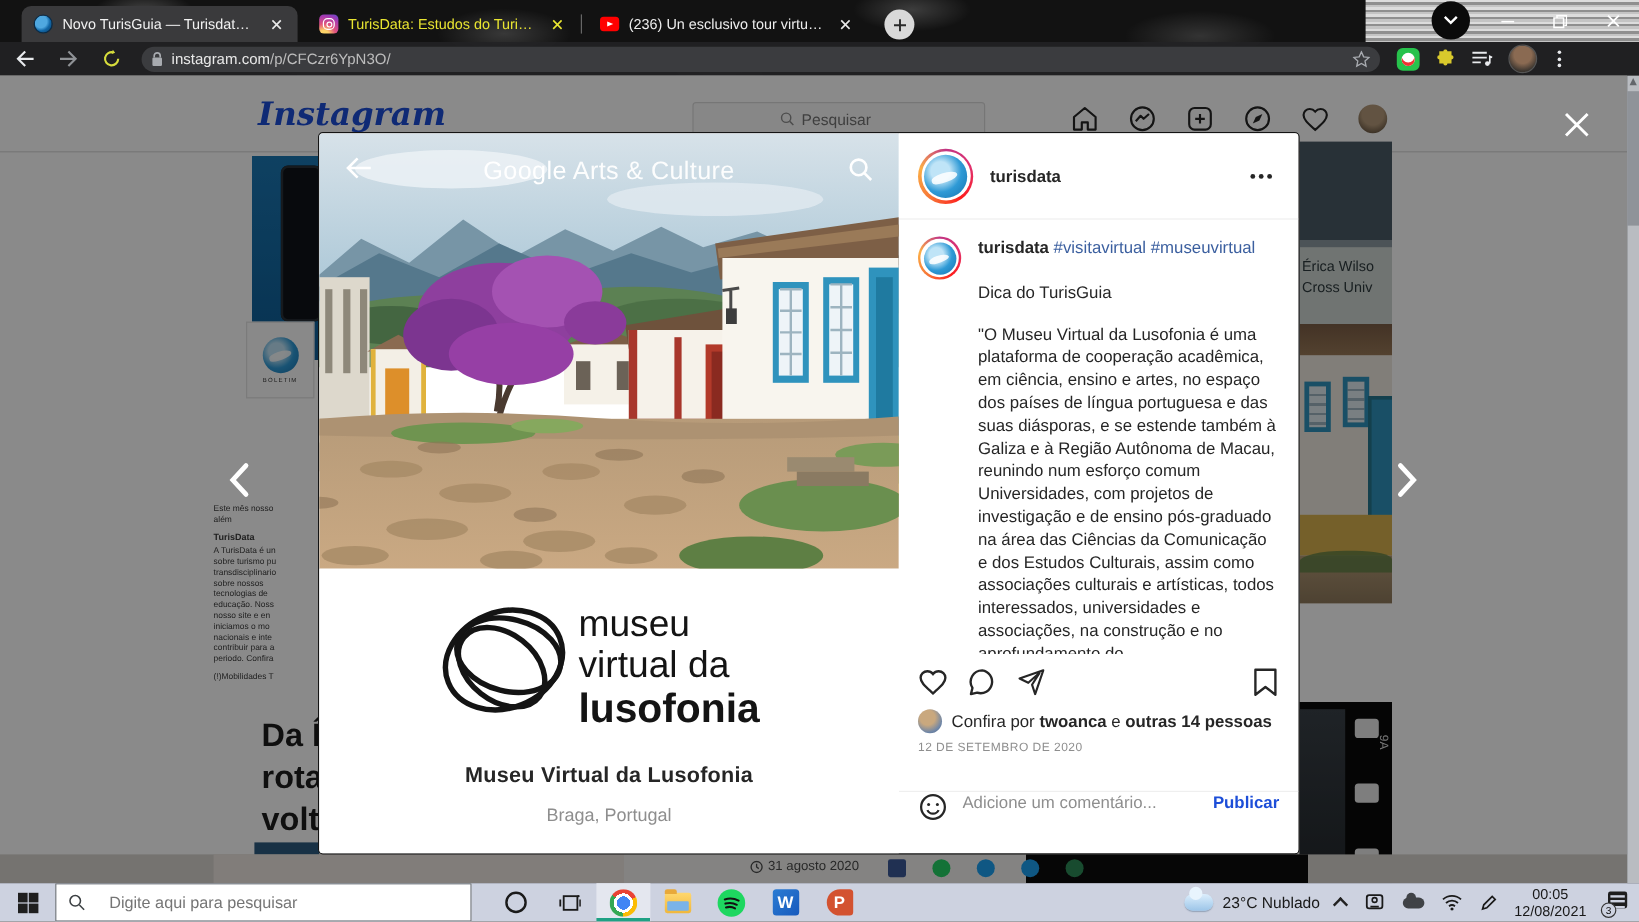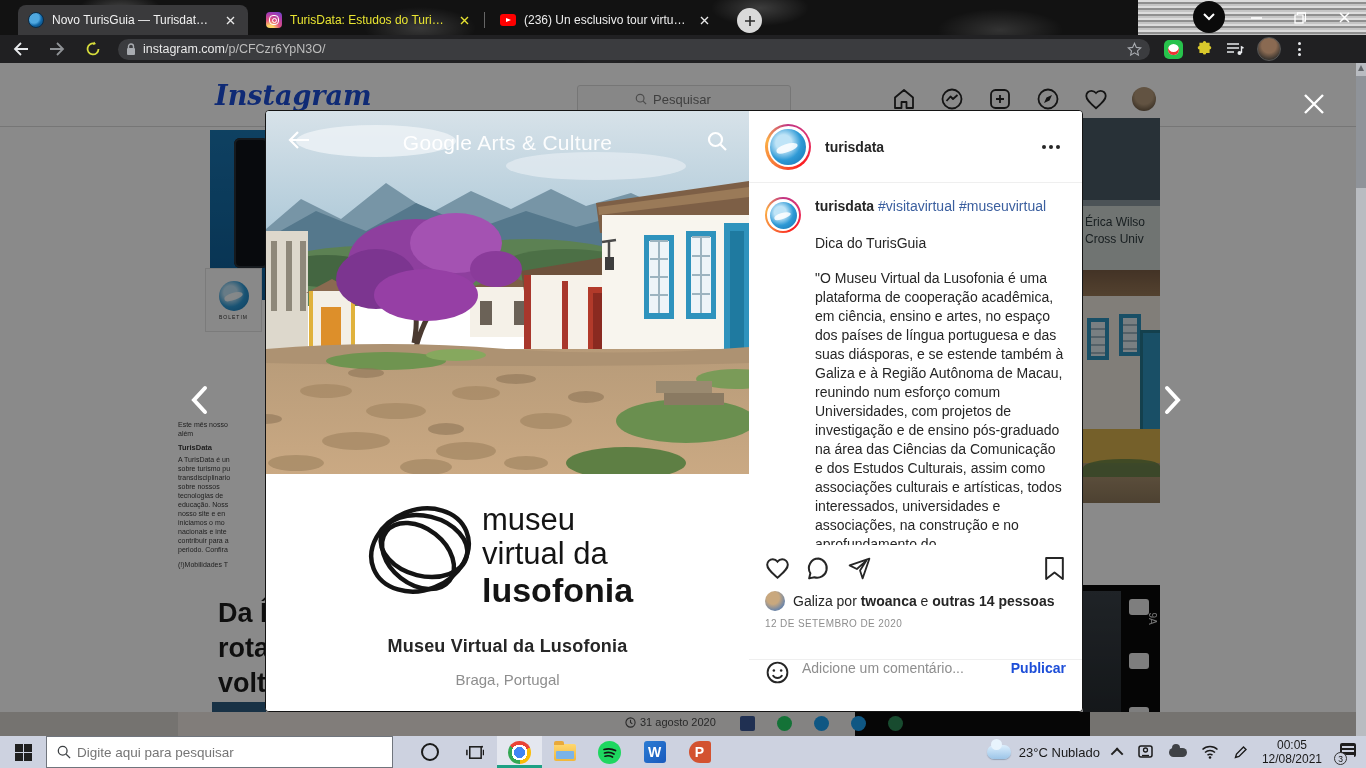--- a/index.html
+++ b/index.html
@@ -53,21 +53,21 @@
   .ext-area { display:flex; align-items:center; gap:13px; margin-left:14px; }
   .bitmoji-ic { width:19px; height:19px; border-radius:5px; background:#27c24c; position:relative; }
   .bitmoji-ic::after { content:""; position:absolute; left:4px; top:4px; width:11px; height:11px; border-radius:50%; background:#fff; box-shadow:inset 0 -3px 0 #e33; }
   .profile-av { width:24px; height:24px; border-radius:50%;
     background:radial-gradient(circle at 50% 35%, #8a6a52 0 40%, #3c3630 75%, #23201c 100%); border:1px solid #555; }
 
   
   .page { position:absolute; left:0; top:63px; width:1356px; height:673px; background:#fff; overflow:hidden; }
   .ig-header { position:absolute; left:0; top:9px; width:100%; height:55px; background:#fff; border-bottom:1px solid #dbdbdb; }
   .ig-logo { position:absolute; left:215px; top:8px; font-family:"DejaVu Serif", serif; font-style:italic; font-weight:700; font-size:27px; color:#1d4ed8; }
-  .ig-search { position:absolute; left:577px; top:13px; width:214px; height:28px; background:#fafafa;
+  .ig-search { position:absolute; left:577px; top:13px; width:244px; height:28px; background:#fafafa;
     border:1px solid #dbdbdb; border-radius:3px; display:flex; align-items:center; justify-content:center; gap:6px; }
   .ig-search input { border:none; outline:none; background:transparent; font-size:13px; color:#8e8e8e; width:80px; font-family:inherit; }
   .ig-nav { position:absolute; right:200px; top:15px; display:flex; align-items:center; gap:24px; }
   .ig-nav .nav-av { width:24px; height:24px; border-radius:50%; background:radial-gradient(circle at 50% 35%, #b59a7a 0 45%, #6e5b46 80%, #4a3c2e 100%); }
 
   
   .bg-frag { position:absolute; }
   .frag-phone { left:210px; top:67px; width:56px; height:170px; background:linear-gradient(180deg,#1b78b4,#0e5d96); }
   .frag-phone::after { content:""; position:absolute; left:24px; top:8px; width:34px; height:130px; background:#101418; border-radius:6px; box-shadow:inset 0 0 0 2px #2a3138; }
   .frag-boletim { left:205px; top:205px; width:57px; height:64px; background:#fdfdfd; border:1px solid #e3e3e3;
@@ -156,21 +156,21 @@
   
   .scrollbar { position:absolute; right:0; top:63px; width:10px; height:673px; background:#b9bcc1; z-index:6; }
   .scroll-up { position:absolute; top:2px; left:1.5px; width:0; height:0; border-left:3.5px solid transparent; border-right:3.5px solid transparent; border-bottom:6px solid #63666b; }
   .scroll-thumb { position:absolute; top:13px; left:0; width:10px; height:112px; background:#8f9399; }
 
   
   .taskbar { position:absolute; left:0; top:736px; width:1366px; height:32px; background:#cdd2e0; display:flex; align-items:stretch; z-index:20; }
   .tb-btn { width:46px; display:flex; align-items:center; justify-content:center; }
   .win-logo { width:17px; height:17px; display:grid; grid-template-columns:8px 8px; grid-template-rows:8px 8px; gap:1px; }
   .win-logo i { background:#1f1f1f; }
-  .tb-search { width:347px; background:#fff; border:1px solid #70757d; display:flex; align-items:center; gap:6px; padding:0 10px; }
+  .tb-search { width:347px; background:#fff; border:1px solid #70757d; display:flex; align-items:center; gap:20px; padding:0 10px; }
   .tb-search input { border:none; outline:none; font-size:13.5px; color:#3c4043; width:230px; font-family:inherit; background:transparent; }
   .tb-app { width:45px; display:flex; align-items:center; justify-content:center; position:relative; }
   .tb-app.active { background:#e4e7ef; box-shadow:inset 0 -3px 0 #1fa184; }
   .chrome-logo { width:23px; height:23px; border-radius:50%;
     background:radial-gradient(circle at 50% 50%, #4285f4 0 5.5px, #fff 5.5px 8px, transparent 8px),
       conic-gradient(from -55deg, #ea4335 0 120deg, #fbbc05 120deg 235deg, #34a853 235deg 360deg); }
   .folder-ic { width:22px; height:17px; position:relative; background:linear-gradient(180deg,#ffd76e,#f0b73c); border-radius:2px; }
   .folder-ic::before { content:""; position:absolute; left:0; top:-3px; width:10px; height:4px; background:#e8a93a; border-radius:2px 2px 0 0; }
   .folder-ic::after { content:""; position:absolute; left:2px; top:7px; width:18px; height:8px; background:#7ab3e8; border-radius:1px; }
   .spotify-ic { width:23px; height:23px; border-radius:50%; background:#1ed760; }
@@ -626,21 +626,21 @@
           <span class="save">
             <svg width="23" height="25" viewBox="0 0 22 24" fill="none">
                 <path d="M3 2h16v20l-8-6.2L3 22z" stroke="#262626" stroke-width="1.9" stroke-linejoin="round"></path>
               </svg>
           </span>
         </div>
 
         <div class="likes-row">
           <span class="likes-av"></span>
           <span>
-            <span>Galiza por</span>
+            <span>Confira por</span>
             <b>twoanca</b>
             <span>e</span>
             <b>outras 14 pessoas</b>
           </span>
         </div>
         <div class="post-date">12 DE SETEMBRO DE 2020</div>
 
         <div class="comment-row">
           <span>
             <svg width="25" height="25" viewBox="0 0 24 24" fill="none">

